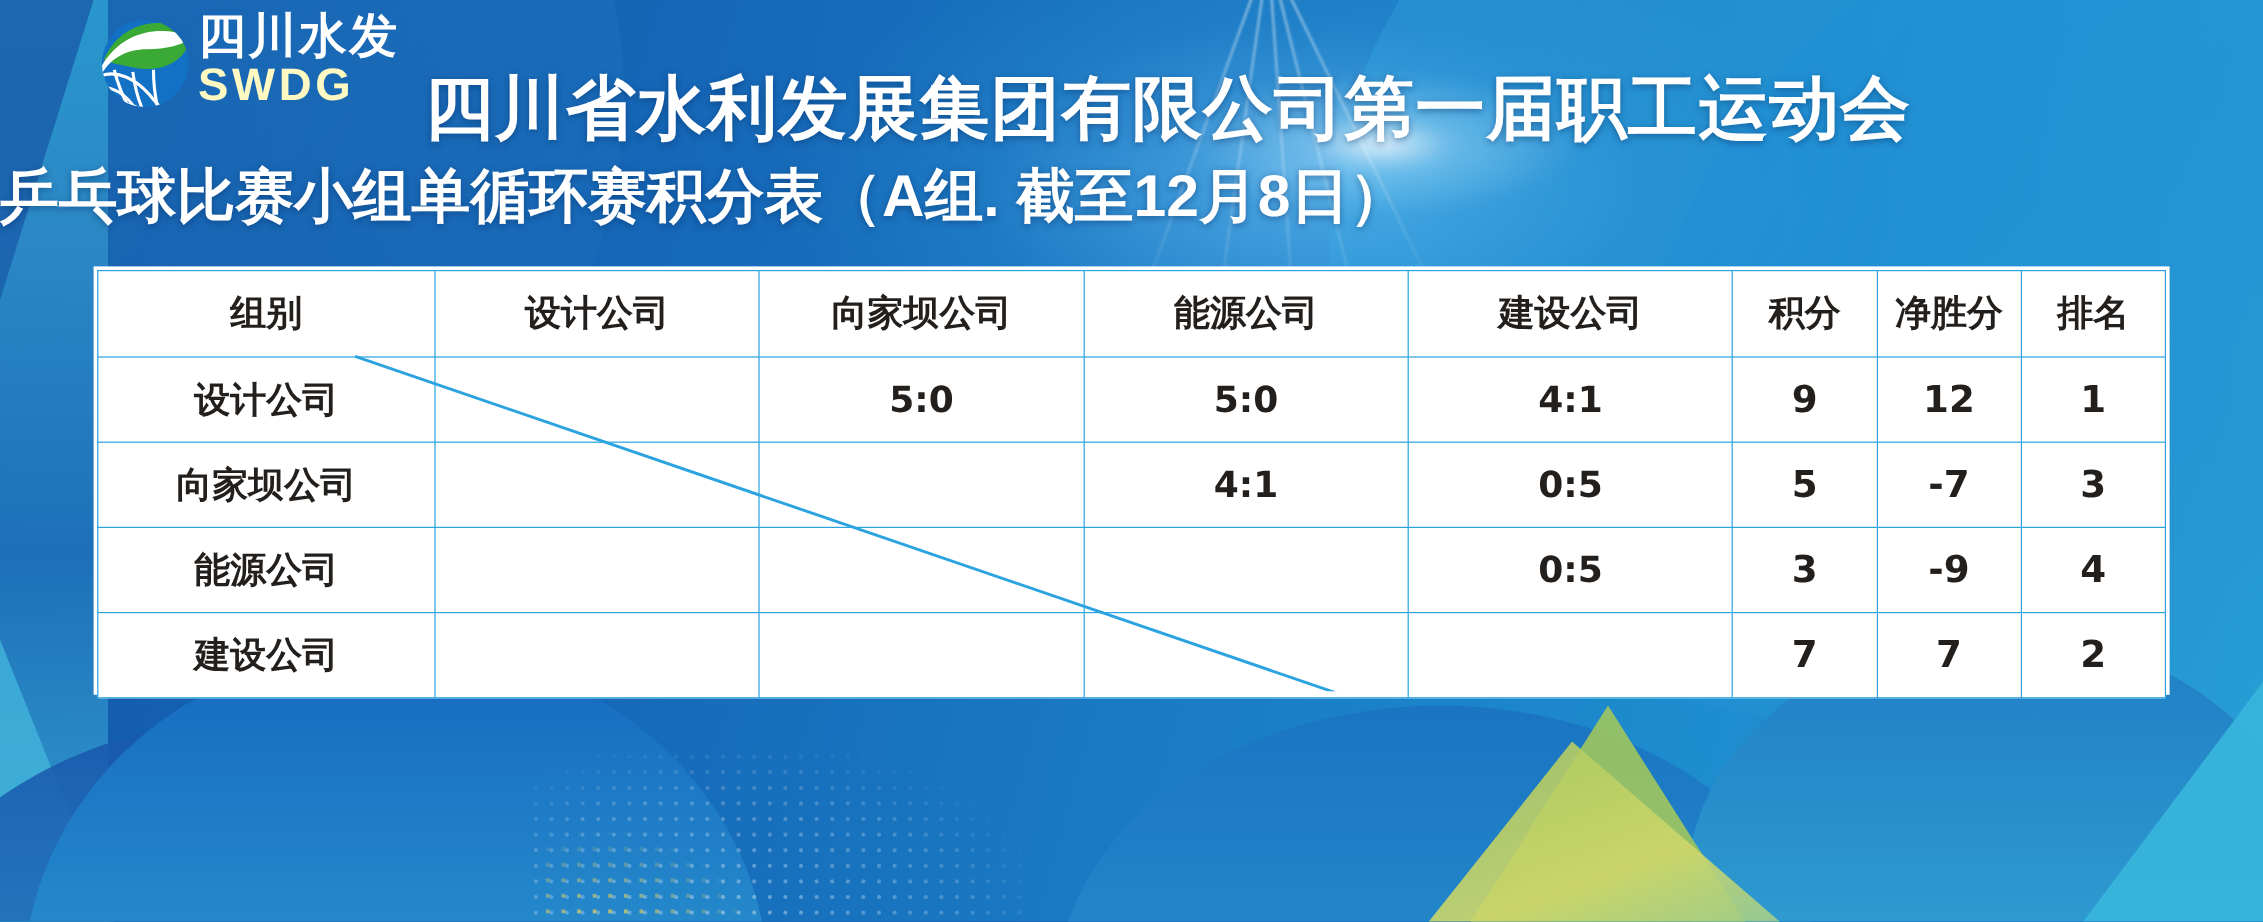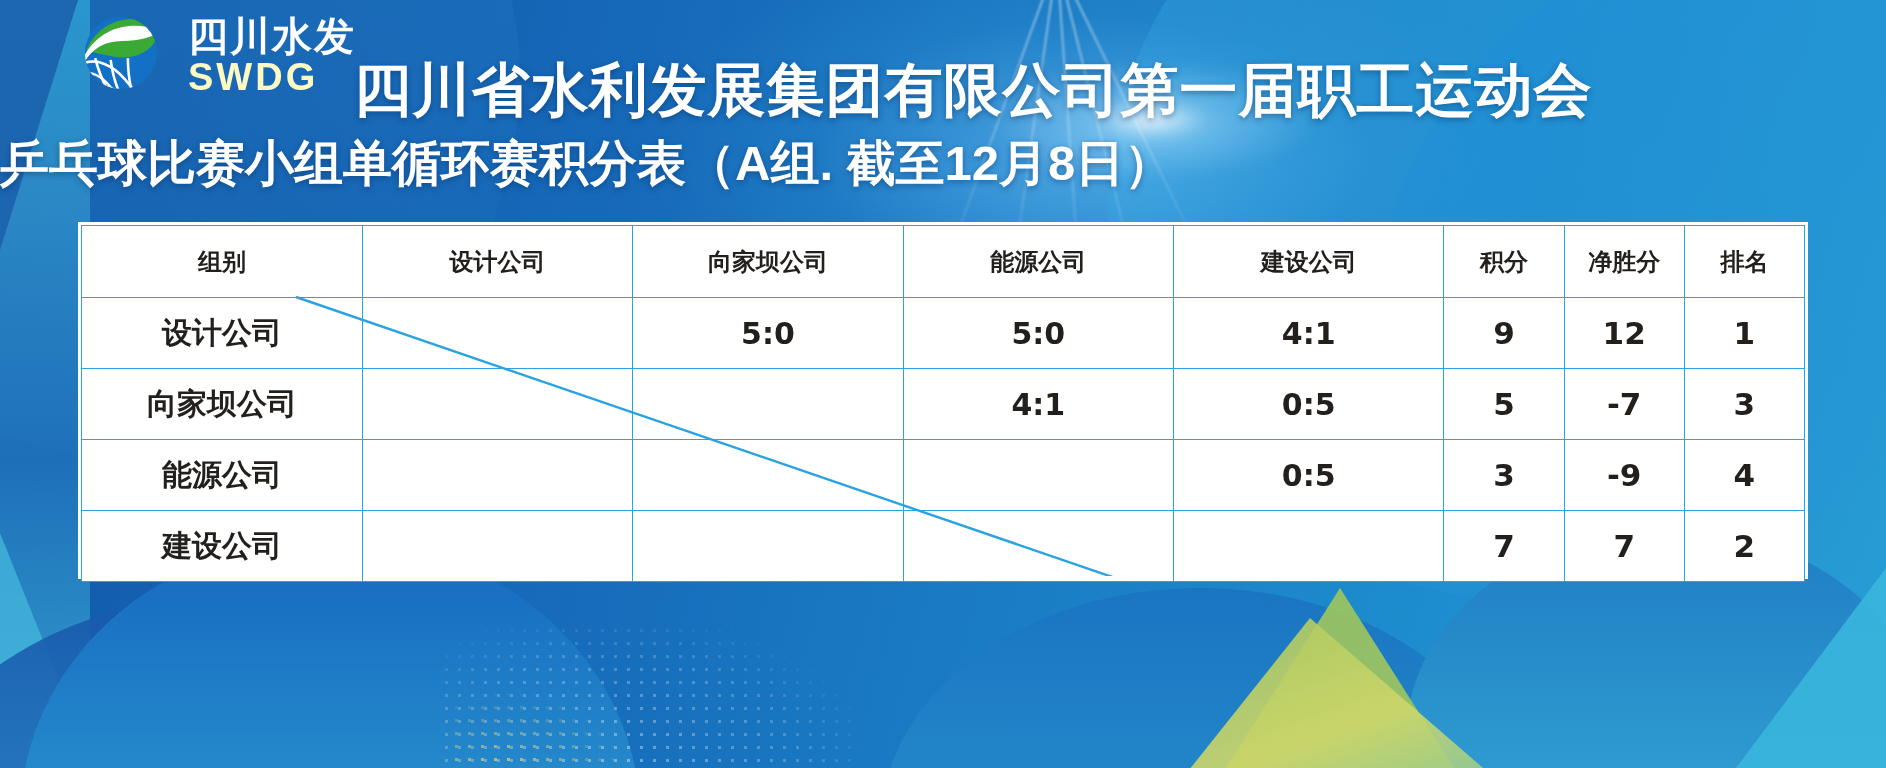--- a/index.html
+++ b/index.html
@@ -118,21 +118,21 @@
     background-image:radial-gradient(circle, rgba(250,215,90,0.85) 1.7px, transparent 2px);
     background-size:13px 13px;
     -webkit-mask-image:radial-gradient(ellipse at 30% 100%, #000 0%, transparent 70%);
             mask-image:radial-gradient(ellipse at 30% 100%, #000 0%, transparent 70%);
   }
 
   
   #content { position:relative; z-index:5; width:1886px; height:768px; }
 
   
-  #logo { position:absolute; left:78px; top:10px; display:flex; align-items:flex-end; gap:24px; }
+  #logo { position:absolute; left:78px; top:10px; display:flex; align-items:flex-start; gap:1px; }
   #logo .mark { width:86px; height:86px; flex:0 0 86px; }
   #logo .wordmark { display:flex; flex-direction:column; line-height:1; }
   #logo .cn {
     font-size:40px; font-weight:bold; color:#ffffff;
     letter-spacing:2px; font-family:"DejaVu Sans","Liberation Sans",sans-serif;
   }
   #logo .en {
     font-size:38px; font-weight:bold; color:#fef9c3; letter-spacing:3px;
     margin-top:2px; font-family:"Liberation Sans",sans-serif;
   }
@@ -170,21 +170,21 @@
     background:#fff;
   }
   th, td {
     border:1px solid #2aa3e0;
     text-align:center;
     vertical-align:middle;
     color:#231f1c;
     font-weight:bold;
     font-family:"DejaVu Sans","Liberation Sans",sans-serif;
   }
-  thead th { height:72px; font-size:24px;font-family:Liberation Mono, monospace; }
+  thead th { height:72px; font-size:30px;font-family:Liberation Mono, monospace; }
   tbody td { height:71px; font-size:30px; }
   
   table tr > *:first-child { border-left:1px solid #2aa3e0; }
   table tr > *:last-child  { border-right:1px solid #2aa3e0; }
   thead tr > * { border-top:1px solid #2aa3e0; }
   tbody tr:last-child > * { border-bottom:1px solid #2aa3e0; }
 
   col.c-team  { width:215px; }
   col.c-match { width:207px; }
   col.c-num   { width:92px; }

